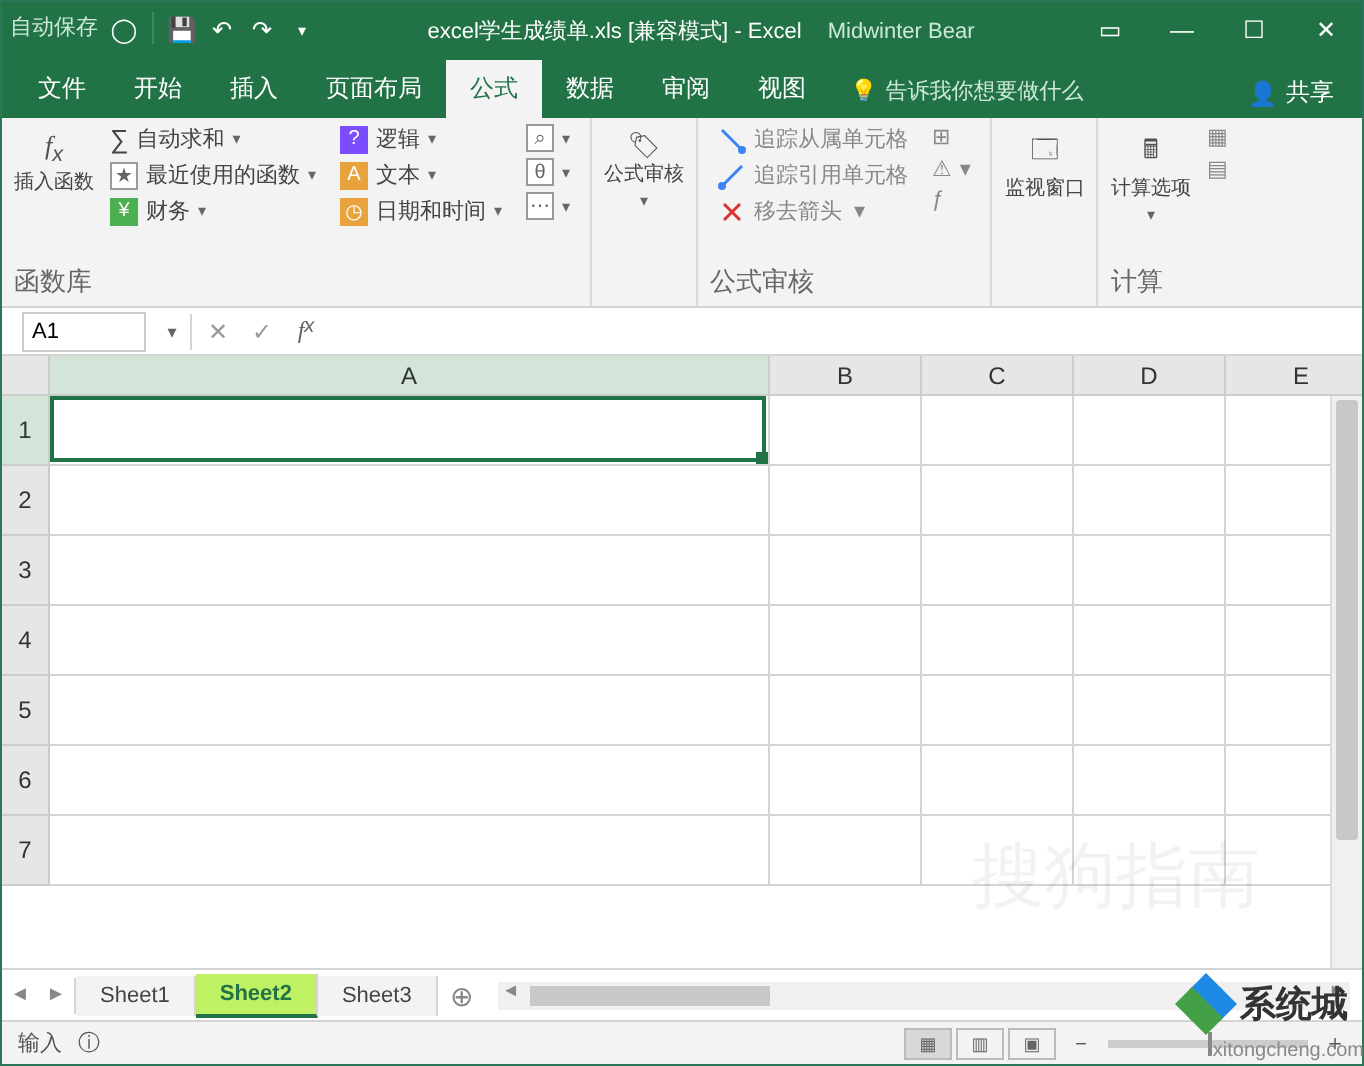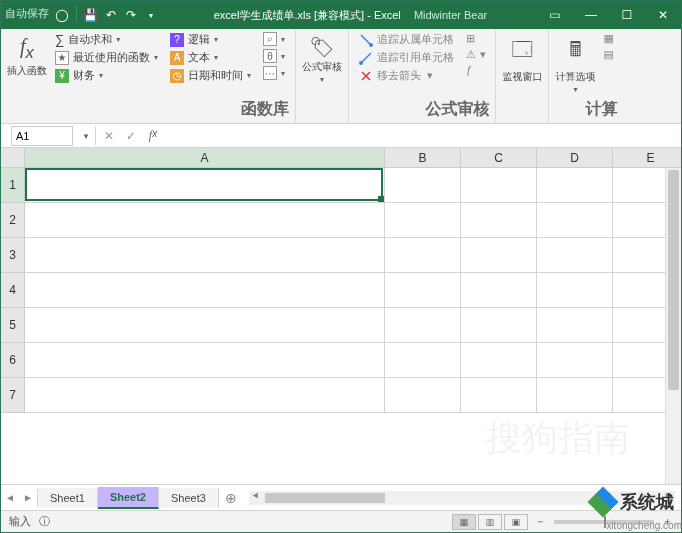--- a/index.html
+++ b/index.html
@@ -19,23 +19,23 @@
   
   .tabbar { height:30px; background:#217346; display:flex; align-items:flex-end; padding:0 6px; }
   .tab { padding:6px 12px; color:#fff; font-size:12px; cursor:pointer; }
   .tab.active { background:#f3f3f3; color:#217346; }
   .tell-me { color:#cde8db; font-size:11px; padding:6px 10px; display:flex; align-items:center; gap:4px;}
   .share-btn { margin-left:auto; color:#fff; font-size:12px; padding:4px 8px; display:flex; align-items:center; gap:4px; cursor:pointer;}
   
   .ribbon { height:95px; background:#f3f3f3; border-bottom:1px solid #d4d4d4; display:flex; }
   .rgroup { border-right:1px solid #d9d9d9; padding:2px 6px 0 6px; display:flex; flex-direction:column; justify-content:space-between;}
   .rgroup-body { display:flex; gap:4px; }
-  .rgroup-label { text-align:right; font-size:16px; color:#666; padding:2px 0 3px 0;font-weight:bold;}
+  .rgroup-label { text-align:left; font-size:13px; color:#666; padding:2px 0 3px 0;}
   .big-cmd { display:flex; flex-direction:column; align-items:center; width:40px; gap:2px; padding-top:4px; cursor:pointer;}
-  .big-cmd .ic { font-size:20px; color:#505050;}
+  .big-cmd .ic { font-size:13px; color:#505050;}
   .big-cmd .lbl { font-size:10px; color:#444; text-align:center; line-height:12px;}
   .small-cmds { display:flex; flex-direction:column; gap:1px;}
   .small-cmd { display:flex; align-items:center; gap:4px; font-size:11px; color:#444; padding:1px 4px; cursor:pointer; white-space:nowrap;}
   .small-cmd .sq { width:14px; height:14px; display:inline-flex; align-items:center; justify-content:center; font-size:10px; border:1px solid #999; color:#666; background:#fff;}
   .small-cmd .sq.purple{ background:#7c4dff; border-color:#7c4dff; color:#fff;}
   .small-cmd .sq.orange{ background:#e8a33d; border-color:#e8a33d; color:#fff;}
   .small-cmd .sq.green{ background:#4caf50; border-color:#4caf50; color:#fff;}
   .small-cmd .dd { font-size:8px; color:#666;}
   .audit-cmd { display:flex; align-items:center; gap:4px; font-size:11px; color:#888; padding:1px 4px; cursor:pointer; white-space:nowrap;}
   .audit-cmd svg { flex-shrink:0;}
@@ -59,21 +59,21 @@
   .cell { position:absolute; border-right:1px solid #d4d4d4; border-bottom:1px solid #d4d4d4; background:#fff;}
   .selection { position:absolute; border:2px solid #217346; pointer-events:none;}
   .sel-handle { position:absolute; width:6px; height:6px; background:#217346; right:-3px; bottom:-3px;}
   .vscroll { position:absolute; right:0; top:20px; bottom:0; width:16px; background:#f0f0f0; border-left:1px solid #ddd;}
   .vthumb { position:absolute; left:2px; right:2px; top:2px; height:220px; background:#c8c8c8; border-radius:2px;}
   
   .sheet-area { height:26px; background:#fff; border-top:1px solid #d4d4d4; display:flex; align-items:center;}
   .sheet-nav { width:18px; display:flex; justify-content:center; color:#888; font-size:10px; cursor:pointer;}
   .sheet-sep{ width:1px; height:18px; background:#d4d4d4;}
   .sheet-tab { padding:4px 12px; font-size:11px; color:#444; border-right:1px solid #d4d4d4; cursor:pointer; background:#f3f3f3;}
-  .sheet-tab.active { background:#c4b5fd; border-bottom:2px solid #217346; color:#217346; font-weight:bold;}
+  .sheet-tab.active { background:#bef264; border-bottom:2px solid #217346; color:#217346; font-weight:bold;}
   .sheet-add { width:24px; display:flex; justify-content:center; color:#888; cursor:pointer; font-size:14px;}
   .hscroll { flex:1; margin:0 6px; height:14px; background:#f0f0f0; position:relative;}
   .hscroll::before{content:"◄"; position:absolute; left:2px; top:-1px; font-size:9px; color:#888;}
   .hscroll::after{content:"►"; position:absolute; right:2px; top:-1px; font-size:9px; color:#888;}
   .hthumb { position:absolute; left:16px; width:120px; top:2px; bottom:2px; background:#c8c8c8;}
   
   .status { height:22px; background:#f3f3f3; border-top:1px solid #d4d4d4; display:flex; align-items:center; font-size:11px; color:#555; padding:0 8px;}
   .status .spacer { flex:1;}
   .view-btn { width:24px; height:16px; border:1px solid #bbb; margin:0 1px; display:flex; align-items:center; justify-content:center; font-size:9px; color:#666; cursor:pointer;}
   .view-btn.active { background:#d8d8d8;}
@@ -108,20 +108,38 @@
       <span class="user">Midwinter Bear</span>
     </div>
     <div class="winbtns">
       <div class="winbtn">▭</div>
       <div class="winbtn">—</div>
       <div class="winbtn">☐</div>
       <div class="winbtn">✕</div>
     </div>
   </div>
 
+  <div class="tabbar">
+    <div class="tab">文件</div>
+    <div class="tab">开始</div>
+    <div class="tab">插入</div>
+    <div class="tab">页面布局</div>
+    <div class="tab active">公式</div>
+    <div class="tab">数据</div>
+    <div class="tab">审阅</div>
+    <div class="tab">视图</div>
+    <div class="tell-me">
+        <span>💡</span>
+        <span>告诉我你想要做什么</span>
+      </div>
+    <div class="share-btn">
+        <span>👤</span>
+        <span>共享</span>
+      </div>
+  </div>
 
   <div class="ribbon">
     <div class="rgroup" style="flex:0 0 auto;">
       <div class="rgroup-body">
         <div class="big-cmd">
           <span class="ic" style="font-style:italic;font-family:serif;">f<sub>x</sub></span>
           <span class="lbl">插入函数</span>
         </div>
         <div class="small-cmds">
           <div class="small-cmd">

